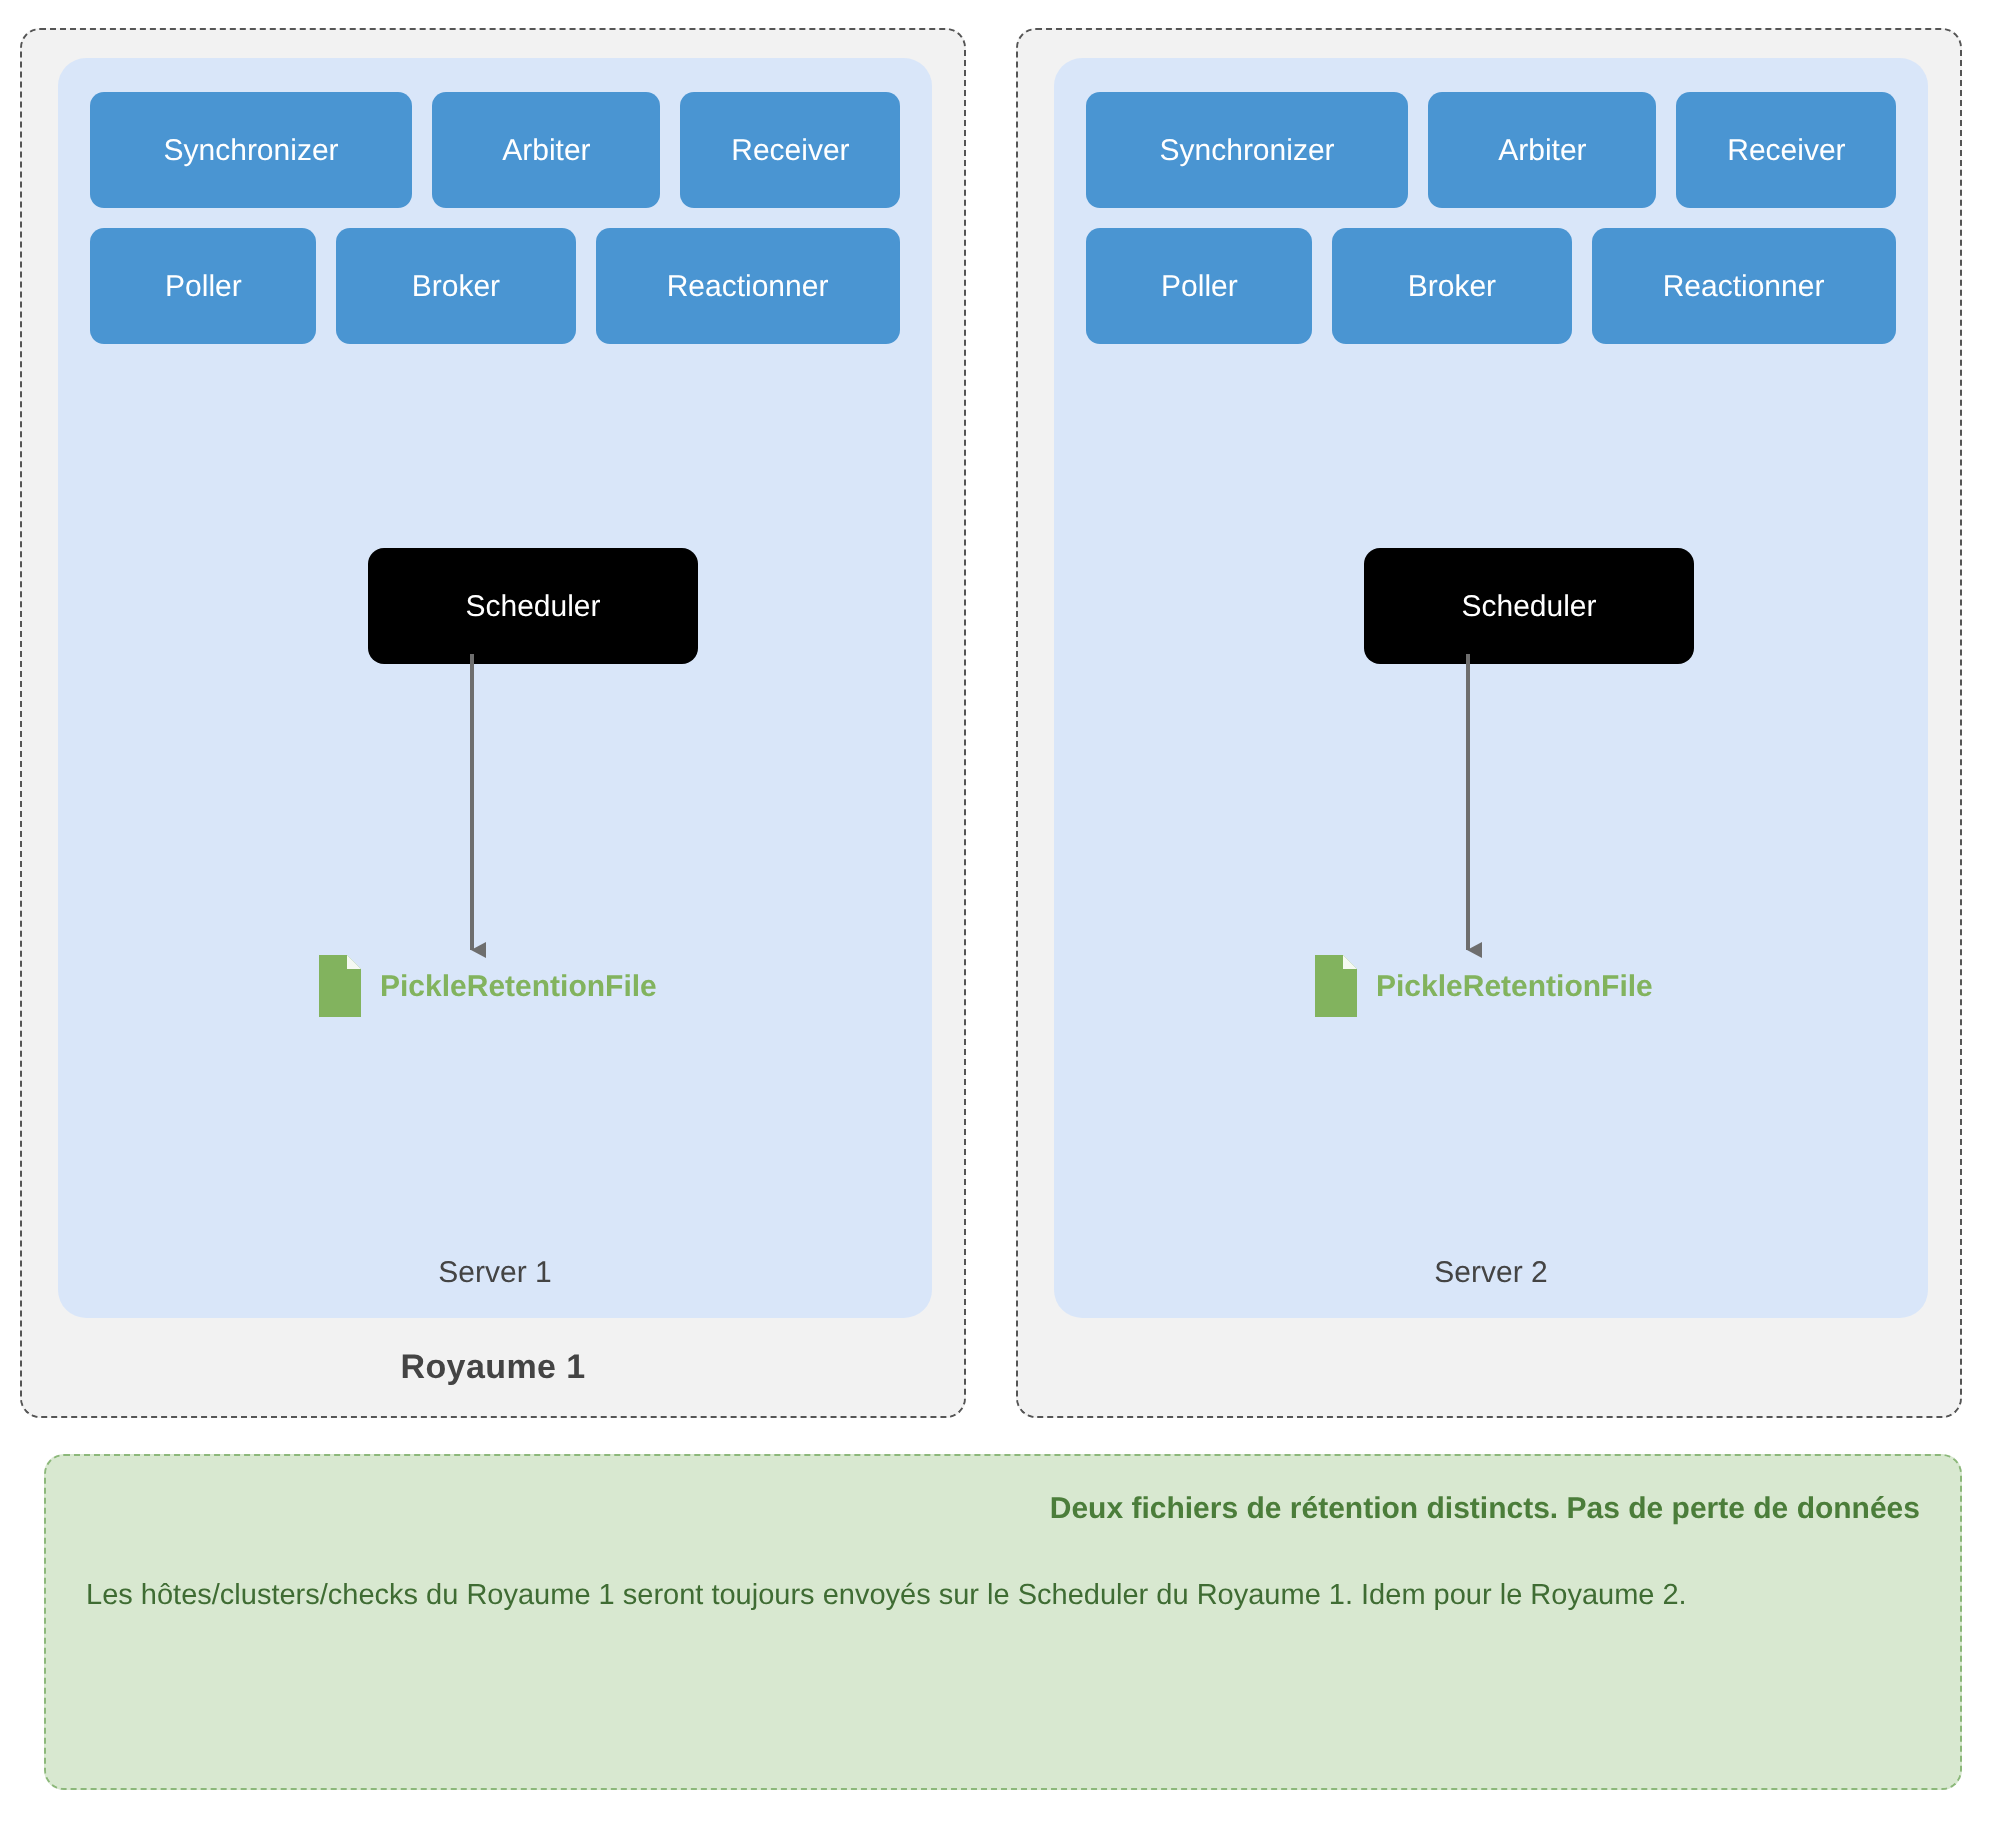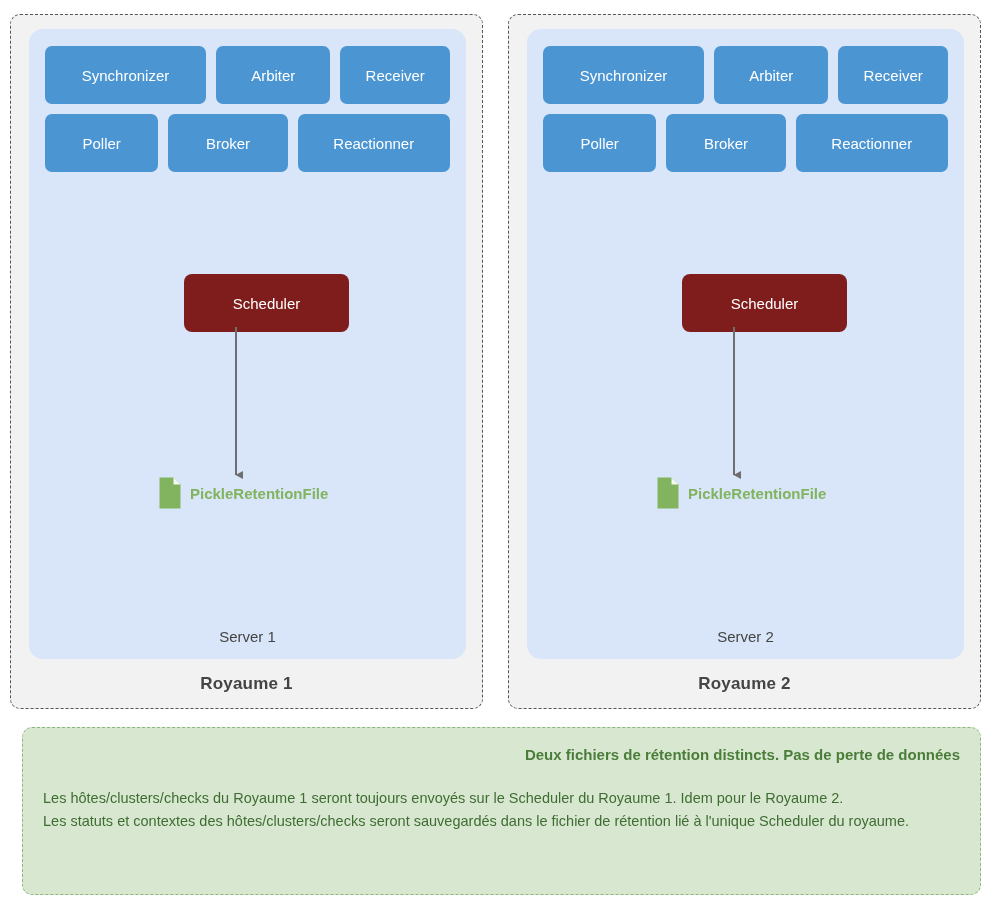--- a/index.html
+++ b/index.html
@@ -100,21 +100,21 @@
   .w-broker       { width: 125px; }
   .w-reactionner  { width: 160px; }
 
   
   .scheduler {
     position: absolute;
     left: 155px;
     top: 245px;
     width: 165px;
     height: 58px;
-    background: #7f1d1d;
+    background: #000000;
     border-radius: 8px;
     color: #ffffff;
     display: flex;
     align-items: center;
     justify-content: center;
     font-size: 15px;
     box-sizing: border-box;
   }
 
   
@@ -254,24 +254,22 @@
         <svg class="file-icon" viewBox="0 0 22 32">
           <path d="M0.5,0.5 H14.5 L21.5,7.5 V31.5 H0.5 Z" fill="#82b35e"></path>
           <path d="M14.5,0.5 L21.5,7.5 H14.5 Z" fill="#ffffff" opacity="0.92"></path>
         </svg>
         <span class="pickle-label">PickleRetentionFile</span>
       </div>
 
       <div class="server-label">Server 2</div>
     </div>
 
-    <div class="realm-label">Royaume 2</div>
   </div>
 
   <div class="note">
     <div class="note-title">Deux fichiers de rétention distincts. Pas de perte de données</div>
     <div class="note-body">
       <p>Les hôtes/clusters/checks du Royaume 1 seront toujours envoyés sur le Scheduler du Royaume 1. Idem pour le Royaume 2.</p>
-      <p>Les statuts et contextes des hôtes/clusters/checks seront sauvegardés dans le fichier de rétention lié à l'unique Scheduler du royaume.</p>
     </div>
   </div>
 
 </div>
 
 </body></html>

